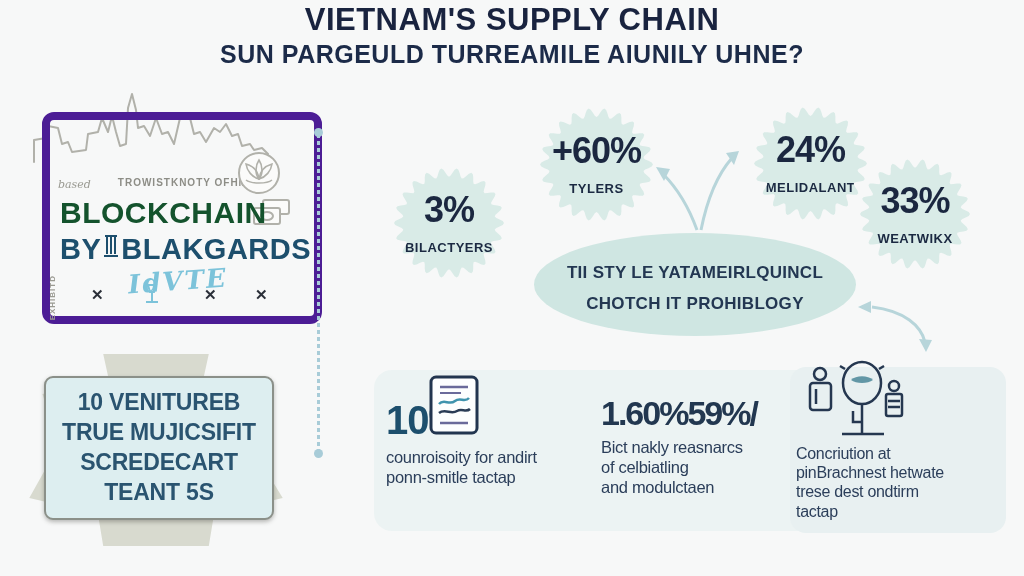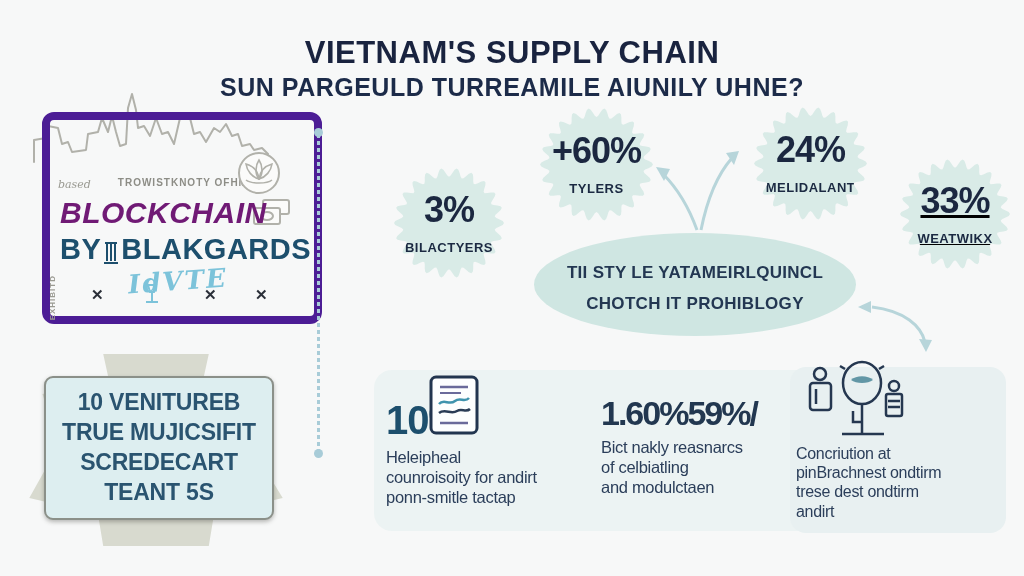--- a/index.html
+++ b/index.html
@@ -3,37 +3,37 @@
 <meta charset="utf-8">
 <style>
   html,body{margin:0;padding:0;}
   #stage{
     position:relative; width:1024px; height:576px; overflow:hidden;
     background:#f7f8f8;
     font-family:"Liberation Sans", sans-serif;
   }
   
   .title-wrap{position:absolute; left:0; top:4px; width:1024px; text-align:center;}
-  .title{font-size:31px; font-weight:900; letter-spacing:.5px; color:#19233f; line-height:1.05;margin-top:33px;}
+  .title{font-size:31px; font-weight:900; letter-spacing:.5px; color:#19233f; line-height:1.05;}
   .subtitle{font-size:25px; font-weight:900; letter-spacing:.5px; color:#1c2b49; line-height:1.15; margin-top:3px;}
   
   .skyline{position:absolute; left:28px; top:86px;}
   .badge{
     position:absolute; left:42px; top:112px; width:264px; height:196px;
     border:8px solid #4c1d95; border-radius:12px; background:transparent;
   }
   .script-note{position:absolute; left:8px; top:58px; font-family:"DejaVu Serif", serif; font-style:italic;
     font-size:11px; color:#9a9a92;}
   .top-caption{position:absolute; left:62px; top:57px; width:150px; text-align:center;
     font-size:10px; font-weight:800; letter-spacing:1px; color:#8d8d86;}
   .lotus{position:absolute; right:32px; top:30px;}
   .money-icon{position:absolute; right:22px; top:78px;}
   .badge-heading{position:absolute; left:10px; top:78px; font-size:30px; font-weight:900;
-    letter-spacing:.5px; color:#701a75; line-height:1.0;font-style:italic;}
-  .badge-subheading{position:absolute; left:10px; top:113px; display:flex; align-items:flex-end; gap:1px;
+    letter-spacing:.5px; color:#14532d; line-height:1.0;}
+  .badge-subheading{position:absolute; left:10px; top:113px; display:flex; align-items:flex-start; gap:1px;
     font-size:29px; font-weight:900; letter-spacing:.5px; color:#1d4f6d;}
   .script-accent{position:absolute; left:78px; top:146px; font-family:"DejaVu Serif", serif;
     font-style:italic; font-size:26px; font-weight:bold; color:#7cc3da; transform:rotate(-4deg); letter-spacing:2px;}
   .mark{position:absolute; top:166px; font-size:15px; font-weight:900; color:#2a2f38;}
   .m1{left:41px;} .m2{left:154px;} .m3{left:205px;}
   .podium-icon{position:absolute; left:92px; top:162px;}
   .side-caption{position:absolute; left:-2px; top:155px; writing-mode:vertical-rl; transform:rotate(180deg);
     font-size:8px; font-weight:700; letter-spacing:1px; color:#9a9a92;}
   
   .vline{position:absolute; left:317px; top:134px; width:3px; height:318px;
@@ -42,21 +42,21 @@
     border-radius:50%; background:#a8ccd8;}
   .vline::before{top:-6px;} .vline::after{bottom:-6px;}
   
   .seal{position:absolute; background:#d9ebe7; display:flex; flex-direction:column;
     align-items:center; justify-content:center; text-align:center;gap:9px;}
   .seal-value{font-size:36px; font-weight:900; color:#1b2740; letter-spacing:-1px; line-height:1;}
   .seal-label{font-size:13px; font-weight:800; letter-spacing:.5px; color:#1b2942; margin-top:3px;}
   .seal1{left:394px; top:168px; width:110px; height:110px;}
   .seal2{left:540px; top:108px; width:113px; height:113px;}
   .seal3{left:754px; top:107px; width:113px; height:113px;}
-  .seal4{left:900px; top:159px; width:110px; height:110px;text-decoration:underline;}
+  .seal4{left:860px; top:159px; width:110px; height:110px;}
   
   .center-ellipse{position:absolute; left:534px; top:233px; width:322px; height:103px;
     background:#cfe6e2; border-radius:50%; display:flex; flex-direction:column;
     align-items:center; justify-content:center; text-align:center;}
   .ellipse-line{font-size:17px; font-weight:800; letter-spacing:.3px; color:#233752; line-height:1.35;margin-top:8px;}
   
   .ribbon{position:absolute; left:24px; top:350px; width:264px; height:200px; background:#d8dacf;
     clip-path:polygon(30% 2%,70% 2%,68% 14%,92% 22%,86% 48%,98% 74%,72% 82%,70% 98%,30% 98%,28% 82%,2% 74%,13% 48%,7% 22%,32% 14%);}
   .venture-box{position:absolute; left:44px; top:376px; width:226px; height:140px;
     background:#ddeef0; border:2px solid #8b9089; border-radius:9px;
@@ -202,21 +202,20 @@
     <rect x="3" y="3" width="46" height="56" rx="5" stroke="#22354f" stroke-width="3" fill="#fdfefe"></rect>
     <g fill="none">
       <path d="M12 13 H40" stroke="#6a6a9a" stroke-width="2.5"></path>
       <path d="M12 19 H33" stroke="#6a6a9a" stroke-width="2"></path>
       <path d="M11 30 C16 24 21 32 27 27 C32 23 37 29 41 24" stroke="#3f93ad" stroke-width="2.5"></path>
       <path d="M11 39 C17 34 23 41 29 37 C34 34 38 39 42 35" stroke="#2a3c55" stroke-width="2.5"></path>
       <path d="M12 49 H40" stroke="#6a6a9a" stroke-width="2.5"></path>
     </g>
   </svg>
   <div class="stat-lines sl1">
-    <div>Heleipheal</div>
     <div>counroisoity for andirt</div>
     <div>ponn-smitle tactap</div>
   </div>
 
   <div class="stat-value-lg sv2">1.60%59%/</div>
   <div class="stat-lines sl2">
     <div>Bict nakly reasnarcs</div>
     <div>of celbiatling</div>
     <div>and modulctaen</div>
   </div>
@@ -234,18 +233,18 @@
       <path d="M10 33 V48"></path>
       <circle cx="88" cy="30" r="5"></circle>
       <rect x="80" y="38" width="16" height="22" rx="2"></rect>
       <path d="M82 45 H94"></path>
         <path d="M82 51 H94"></path>
     </g>
     <path d="M45 24 C50 19 62 19 67 24 C62 28 50 28 45 24 Z" fill="#4a8799" opacity="0.85"></path>
   </svg>
   <div class="stat-lines sl3">
     <div>Concriution at</div>
-    <div>pinBrachnest ondtirm</div>
+    <div>pinBrachnest hetwate</div>
     <div>trese dest ondtirm</div>
-    <div>andirt</div>
+    <div>tactap</div>
   </div>
 
 </div>
 
 </body></html>

